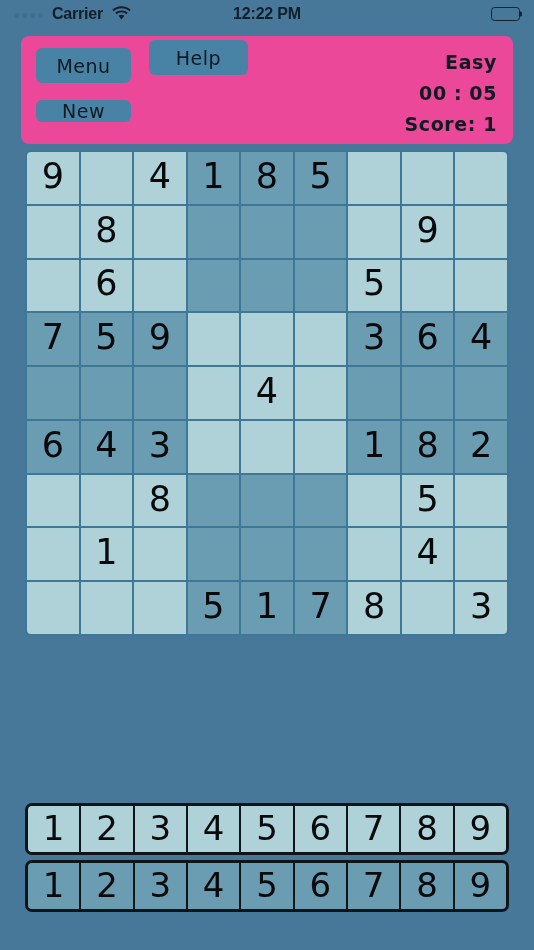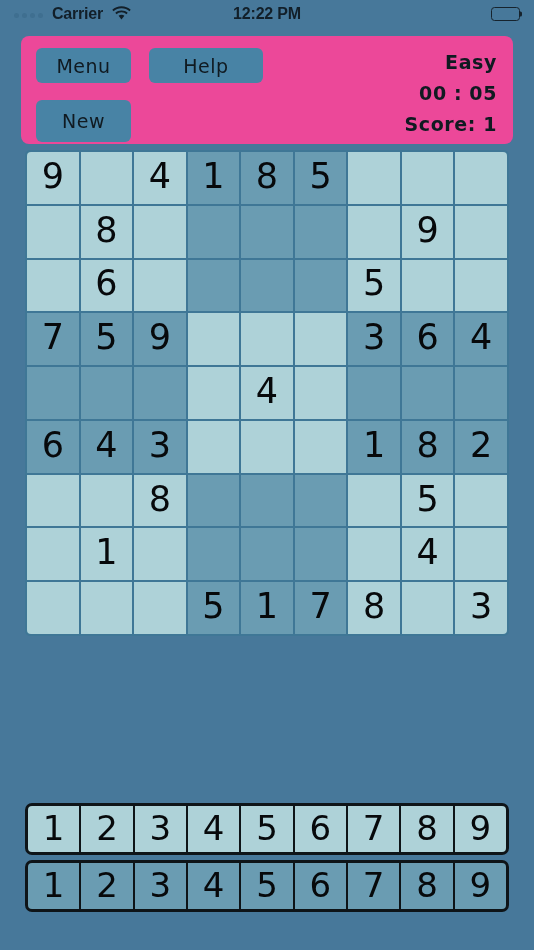--- a/index.html
+++ b/index.html
@@ -109,22 +109,22 @@
     border: none;
     border-radius: 6px;
     color: #101a21;
     font-family: "DejaVu Sans", sans-serif;
     font-size: 19px;
     letter-spacing: 0.5px;
     cursor: pointer;
     padding: 0;
   }
   .btn-menu { left: 15px; top: 12px; width: 95px; height: 35px; }
-  .btn-help { left: 128px; top: 12px; width: 114px; height: 35px; }
-  .btn-new  { left: 15px; top: 64px; width: 95px; height: 42px; }
+  .btn-help { left: 128px; top: 4px; width: 99px; height: 35px; }
+  .btn-new  { left: 15px; top: 64px; width: 95px; height: 22px; }
 
   .header-stats {
     position: absolute;
     right: 16px;
     top: 11px;
     text-align: right;
     color: #101a21;
     font-family: "DejaVu Sans", sans-serif;
     font-weight: bold;
   }

